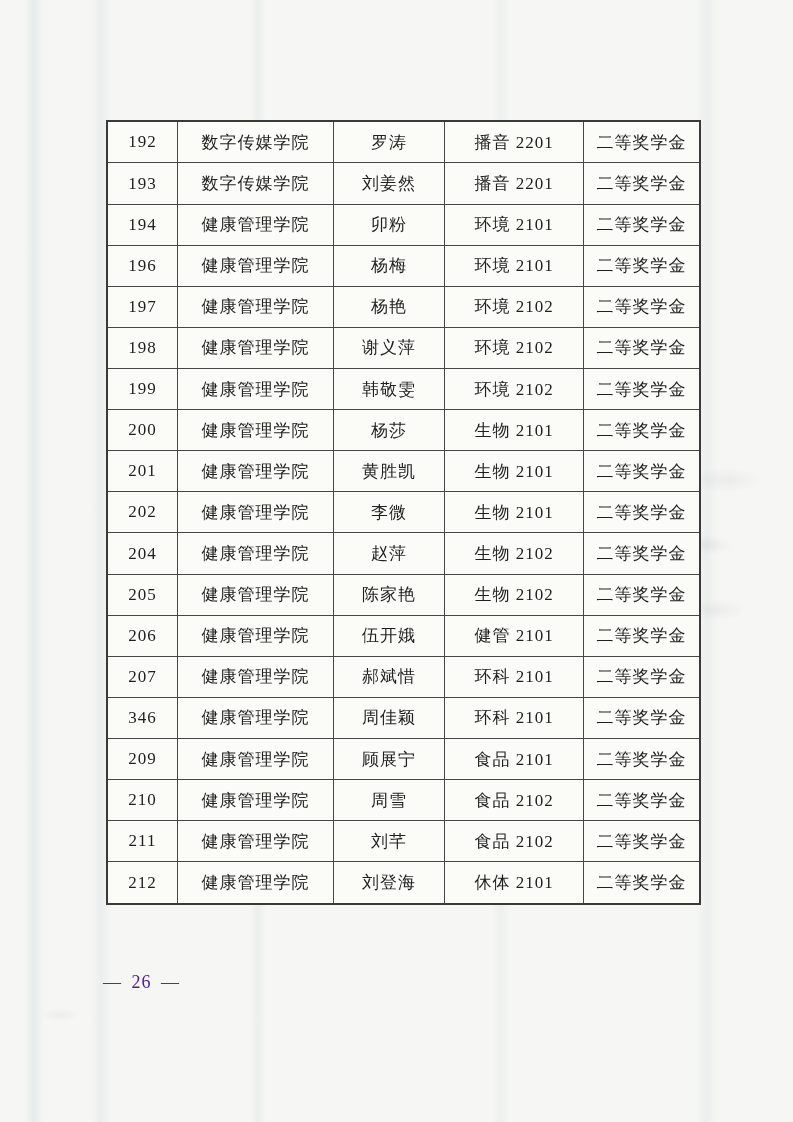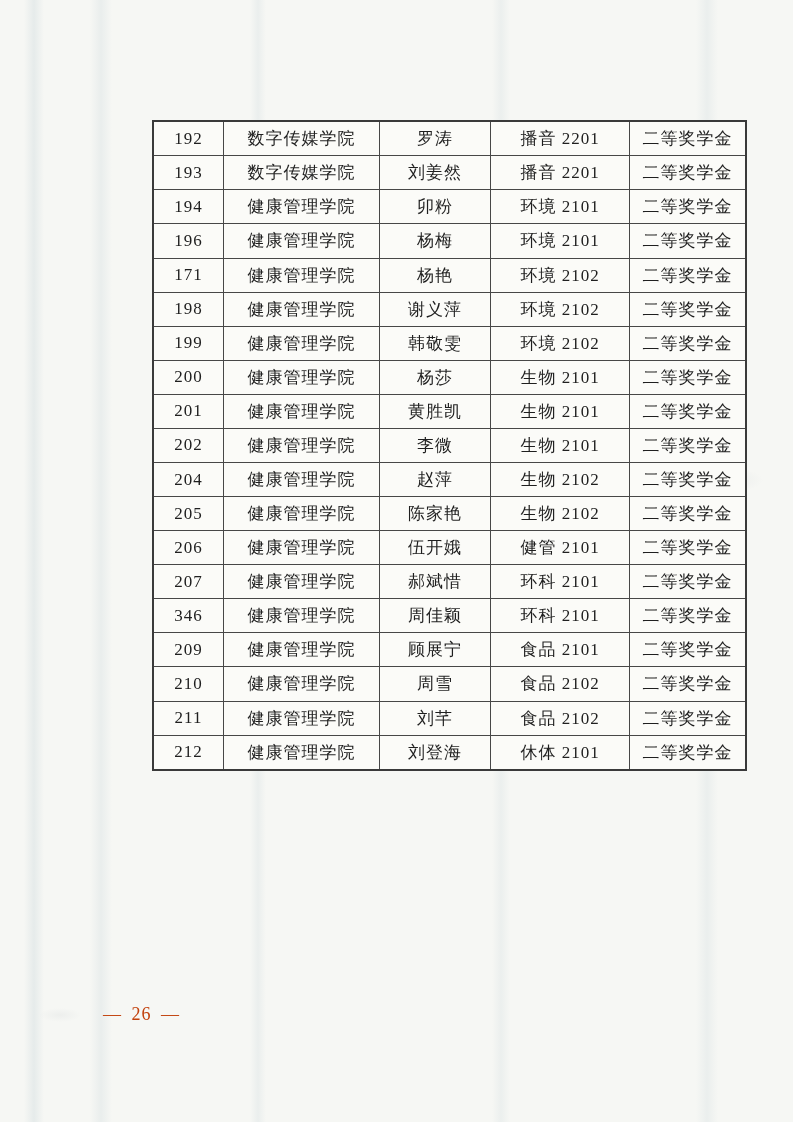--- a/index.html
+++ b/index.html
@@ -35,50 +35,49 @@
   }
   .sheet {
     position: absolute;
     inset: 0;
   }
   table.award-table {
     position: absolute;
     left: 106px;
     top: 120px;
     width: 587px;
-    height: 651px;
+    height: 785px;
     border-collapse: collapse;
     table-layout: fixed;
     background: #fbfbf8;
     border: 2px solid #3a3a3a;
-    margin-left: 46px;
   }
   table.award-table td {
     border: 1.4px solid #474747;
     text-align: center;
     vertical-align: middle;
     padding: 0;
     font-size: 17px;
     letter-spacing: 1px;
     white-space: nowrap;
     overflow: hidden;
   }
   td.no     { width: 69px;  letter-spacing: 0.5px; }
   td.college{ width: 155px; letter-spacing: 2px; }
   td.name   { width: 110px; letter-spacing: 2px; }
   td.cls    { width: 138px; letter-spacing: 0.5px; }
   td.award  { width: 115px; letter-spacing: 1px; }
   .page-number {
     position: absolute;
     left: 103px;
-    top: 1004px;
+    top: 972px;
     font-size: 18px;
     letter-spacing: 1px;
     word-spacing: 4px;
-    color: #c2410c;
+    color: #4c1d95;
   }
 </style>
 </head>
 <body>
 
 <div class="sheet">
 
   <table class="award-table">
     <tbody>
   <tr>
@@ -108,21 +107,21 @@
 
   <tr>
     <td class="no">196</td>
     <td class="college">健康管理学院</td>
     <td class="name">杨梅</td>
     <td class="cls">环境 2101</td>
     <td class="award">二等奖学金</td>
   </tr>
 
   <tr>
-    <td class="no">171</td>
+    <td class="no">197</td>
     <td class="college">健康管理学院</td>
     <td class="name">杨艳</td>
     <td class="cls">环境 2102</td>
     <td class="award">二等奖学金</td>
   </tr>
 
   <tr>
     <td class="no">198</td>
     <td class="college">健康管理学院</td>
     <td class="name">谢义萍</td>

